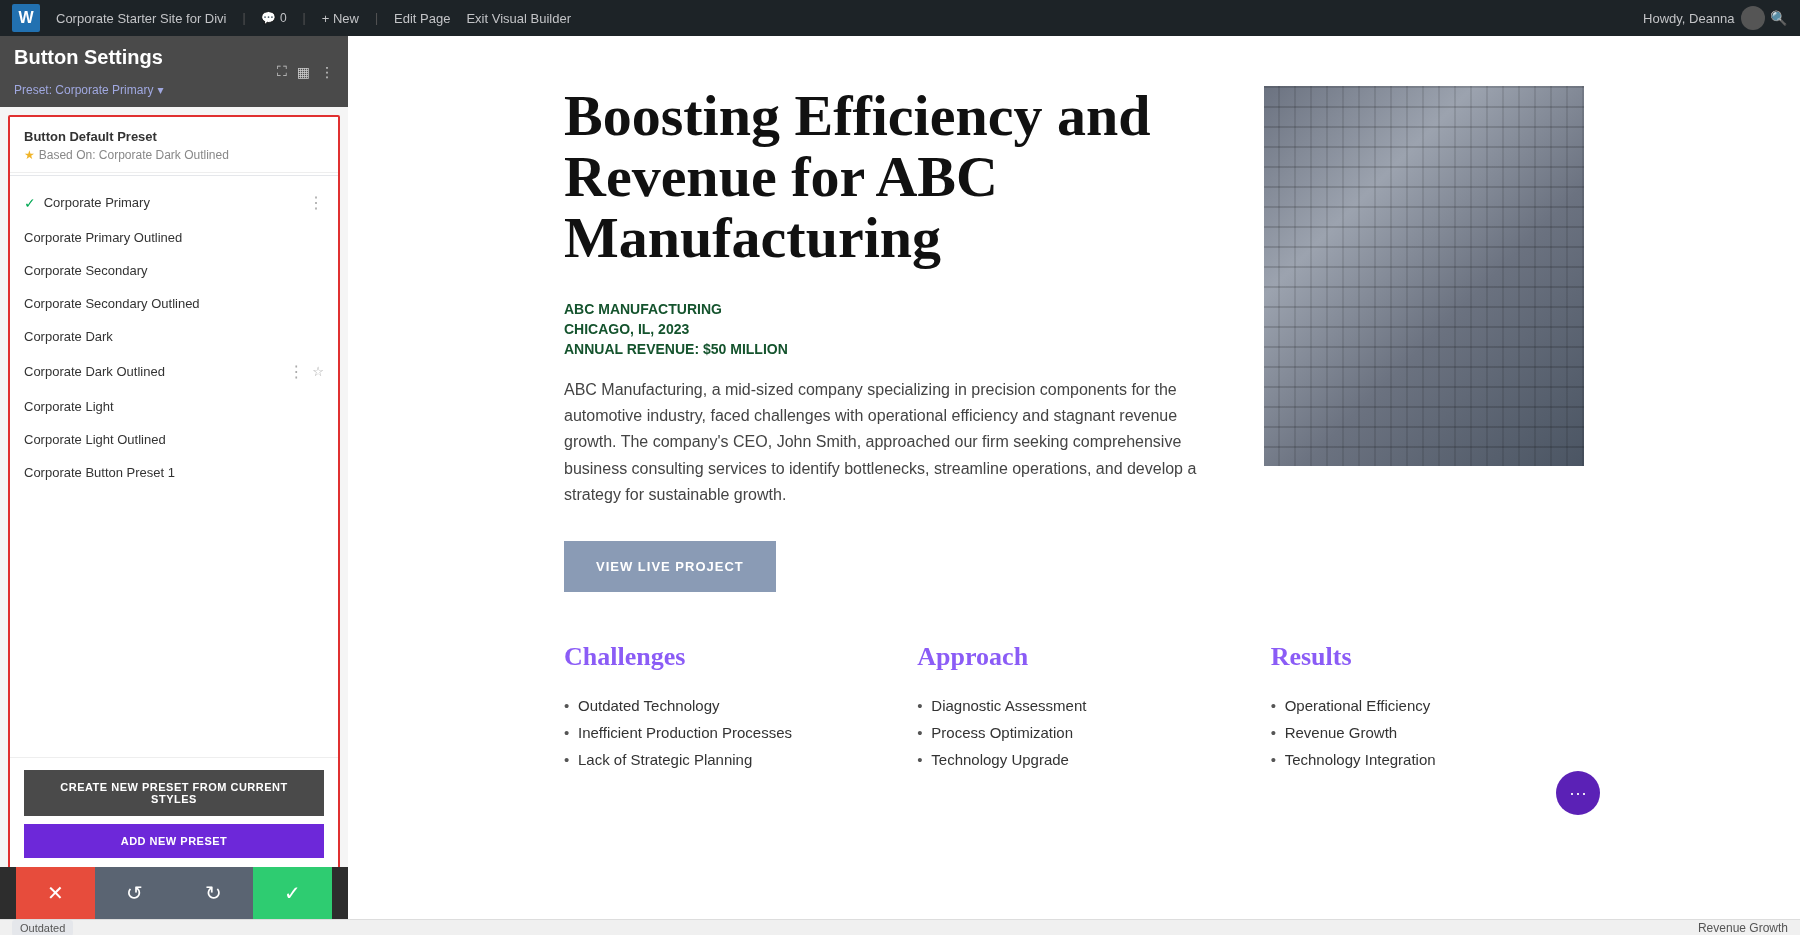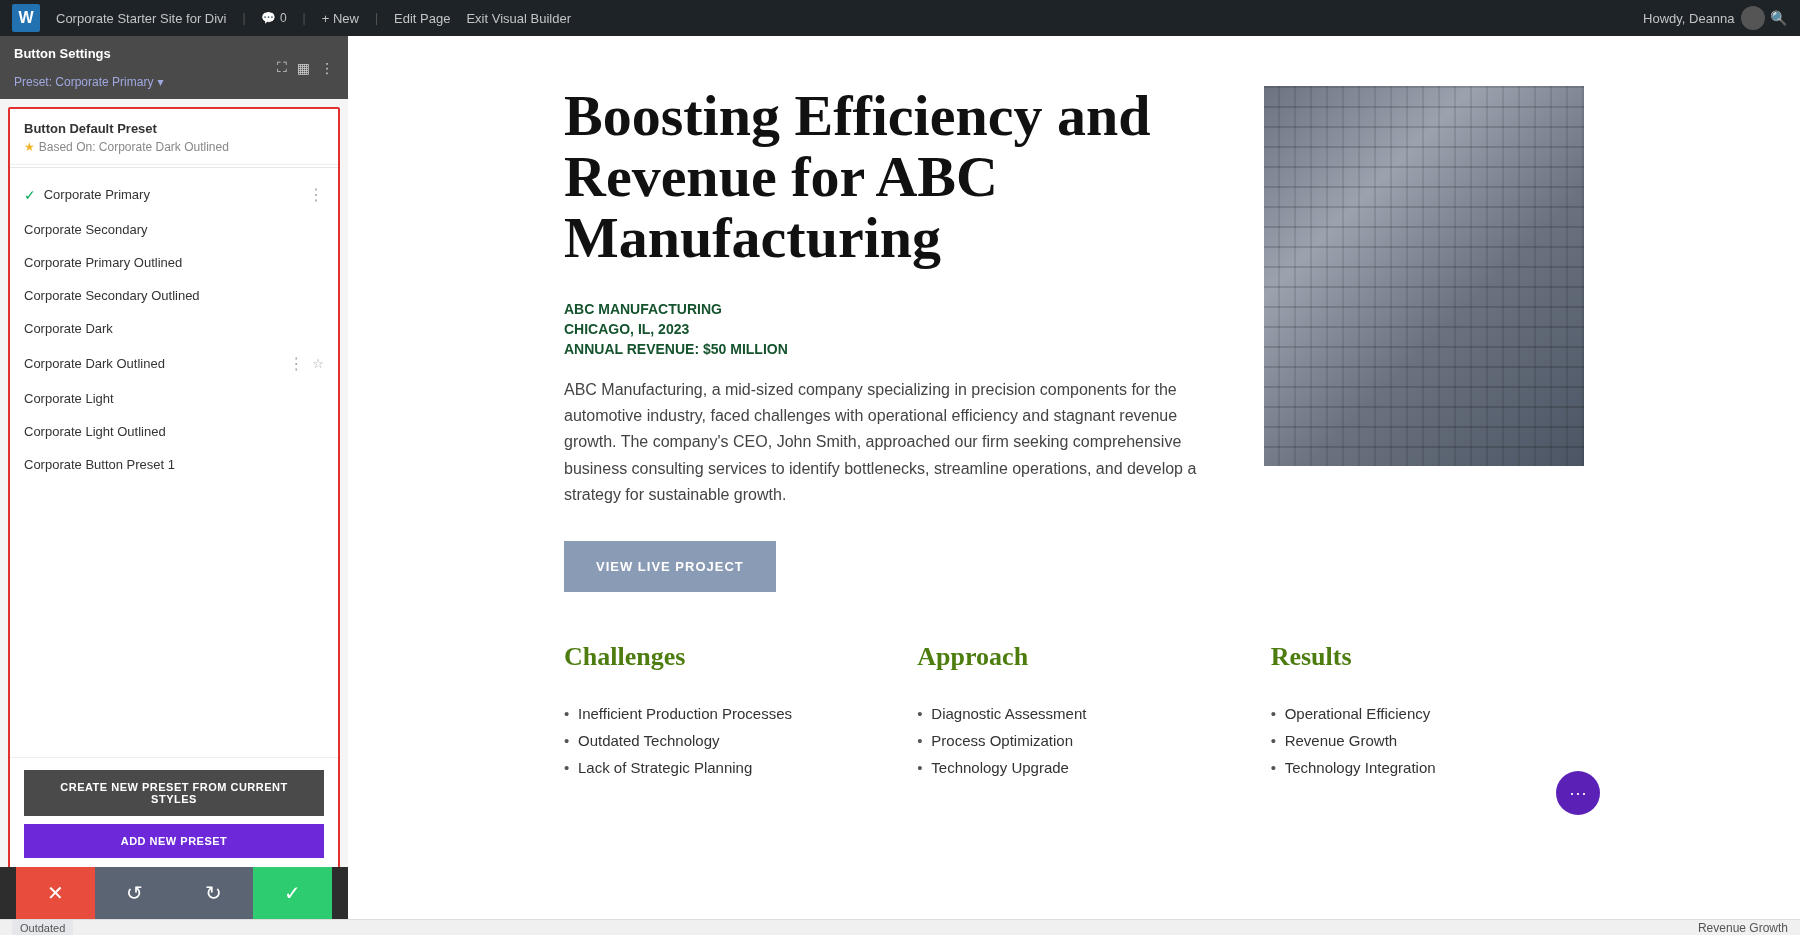--- a/index.html
+++ b/index.html
@@ -56,21 +56,21 @@
     
     .btn-settings-header {
       background: #4a4a4a;
       color: white;
       padding: 10px 14px;
       display: flex;
       align-items: center;
       justify-content: space-between;
       flex-shrink: 0;
     }
-    .btn-settings-title { font-size: 13px; font-weight: 600; color: white; }
+    .btn-settings-title { font-size: 20px; font-weight: 600; color: white; }
     .btn-settings-preset { font-size: 12px; color: #a0a8e0; margin-top: 14px; display: flex; align-items: center; gap: 4px; }
     .btn-settings-icons { display: flex; gap: 10px; align-items: center; }
     .btn-settings-icon { color: #ccc; font-size: 14px; cursor: pointer; }
 
     
     .preset-dropdown {
       border: 2px solid #e03030;
       margin: 8px;
       background: white;
       border-radius: 2px;
@@ -253,21 +253,21 @@
         repeating-linear-gradient(90deg, transparent, transparent 14px, rgba(0,0,0,0.1) 14px, rgba(0,0,0,0.1) 16px);
     }
 
     
     .sections-row {
       display: flex;
       gap: 40px;
       margin-top: 30px;
     }
     .section-col { flex: 1; }
-    .section-title { font-size: 26px; font-weight: 700; color: #4d7c0f; margin-bottom: 28px; font-family: Georgia, serif; }
+    .section-title { font-size: 26px; font-weight: 700; color: #8b5cf6; margin-bottom: 20px; font-family: Georgia, serif; }
     .section-list { list-style: none; }
     .section-list li {
       font-size: 15px;
       color: #333;
       padding: 5px 0;
       padding-left: 14px;
       position: relative;
     }
     .section-list li::before {
       content: '•';
@@ -370,27 +370,27 @@
             <div class="preset-item-left">
               <span class="check-icon">✓</span>
               <span>Corporate Primary</span>
             </div>
             <div class="preset-item-right">
               <span class="three-dot-icon">⋮</span>
             </div>
           </div>
           <div class="preset-item">
             <div class="preset-item-left">
+              <span>Corporate Primary Outlined</span>
+            </div>
+            <div class="preset-item-right"></div>
+          </div>
+          <div class="preset-item">
+            <div class="preset-item-left">
               <span>Corporate Secondary</span>
-            </div>
-            <div class="preset-item-right"></div>
-          </div>
-          <div class="preset-item">
-            <div class="preset-item-left">
-              <span>Corporate Primary Outlined</span>
             </div>
             <div class="preset-item-right"></div>
           </div>
           <div class="preset-item">
             <div class="preset-item-left">
               <span>Corporate Secondary Outlined</span>
             </div>
             <div class="preset-item-right"></div>
           </div>
           <div class="preset-item">
@@ -473,22 +473,22 @@
           <div class="building-img">
             <div class="building-windows"></div>
           </div>
         </div>
       </div>
 
       <div class="sections-row">
         <div class="section-col">
           <h2 class="section-title">Challenges</h2>
           <ul class="section-list">
+              <li>Outdated Technology</li>
               <li>Inefficient Production Processes</li>
-              <li>Outdated Technology</li>
               <li>Lack of Strategic Planning</li>
             </ul>
         </div>
         <div class="section-col">
           <h2 class="section-title">Approach</h2>
           <ul class="section-list">
               <li>Diagnostic Assessment</li>
               <li>Process Optimization</li>
               <li>Technology Upgrade</li>
             </ul>

